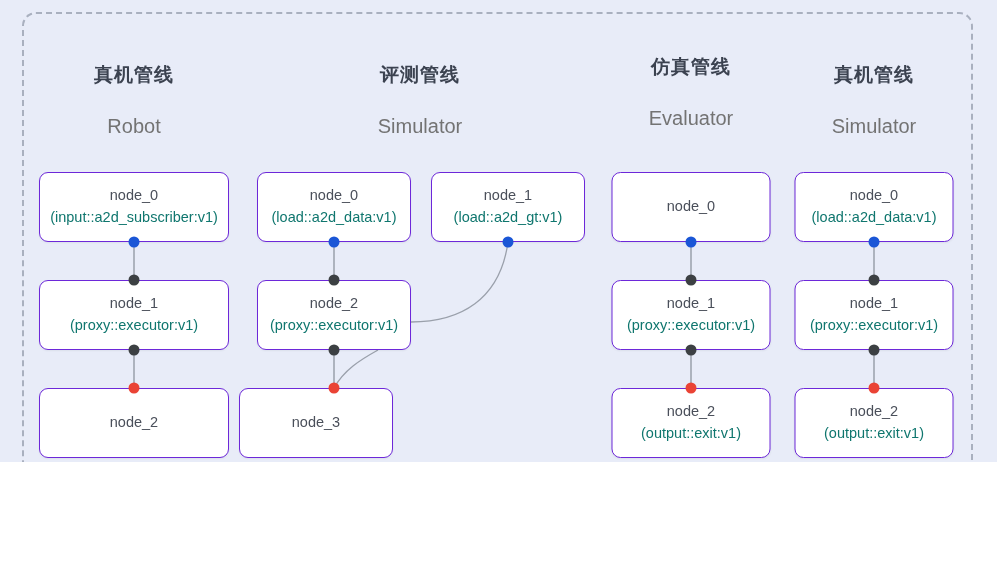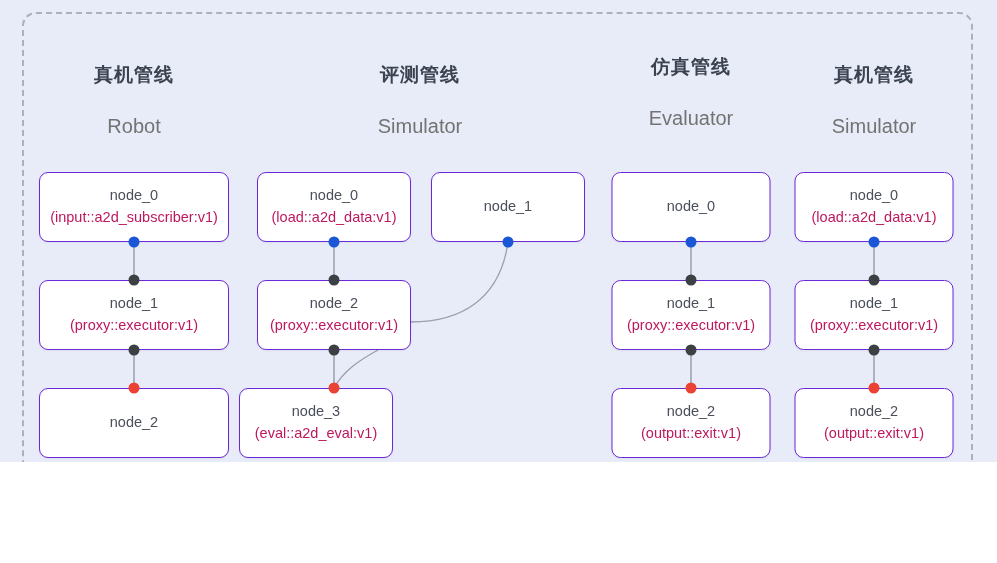--- a/index.html
+++ b/index.html
@@ -65,21 +65,21 @@
     transform: translateX(-50%);
   }
   .node-name {
     font-size: 14.5px;
     color: #4a4f5a;
     line-height: 1.5;
     white-space: nowrap;
   }
   .node-type {
     font-size: 14.5px;
-    color: #be185d;
+    color: #0f766e;
     line-height: 1.5;
     white-space: nowrap;
   }
   .port {
     position: absolute;
     width: 11px;
     height: 11px;
     border-radius: 50%;
     transform: translate(-50%, -50%);
     z-index: 5;
@@ -142,31 +142,31 @@
         <div class="node-name">node_2</div>
       </div>
       <div class="port port-red" style="left: 134px; top: 388px;"></div>
       <div class="node-box" style="left: 334px; top: 172px; width: 154px; height: 70px;">
         <div class="node-name">node_0</div>
         <div class="node-type">(load::a2d_data:v1)</div>
       </div>
       <div class="port port-blue" style="left: 334px; top: 242px;"></div>
       <div class="node-box" style="left: 508px; top: 172px; width: 154px; height: 70px;">
         <div class="node-name">node_1</div>
+        <div class="node-type">(load::a2d_gt:v1)</div>
       </div>
       <div class="port port-blue" style="left: 508px; top: 242px;"></div>
       <div class="node-box" style="left: 334px; top: 280px; width: 154px; height: 70px;">
         <div class="node-name">node_2</div>
         <div class="node-type">(proxy::executor:v1)</div>
       </div>
       <div class="port port-black" style="left: 334px; top: 280px;"></div>
       <div class="port port-black" style="left: 334px; top: 350px;"></div>
       <div class="node-box" style="left: 316px; top: 388px; width: 154px; height: 70px;">
         <div class="node-name">node_3</div>
-        <div class="node-type">(eval::a2d_eval:v1)</div>
       </div>
       <div class="port port-red" style="left: 334px; top: 388px;"></div>
       <div class="node-box" style="left: 691px; top: 172px; width: 159px; height: 70px;">
         <div class="node-name">node_0</div>
       </div>
       <div class="port port-blue" style="left: 691px; top: 242px;"></div>
       <div class="node-box" style="left: 691px; top: 280px; width: 159px; height: 70px;">
         <div class="node-name">node_1</div>
         <div class="node-type">(proxy::executor:v1)</div>
       </div>

